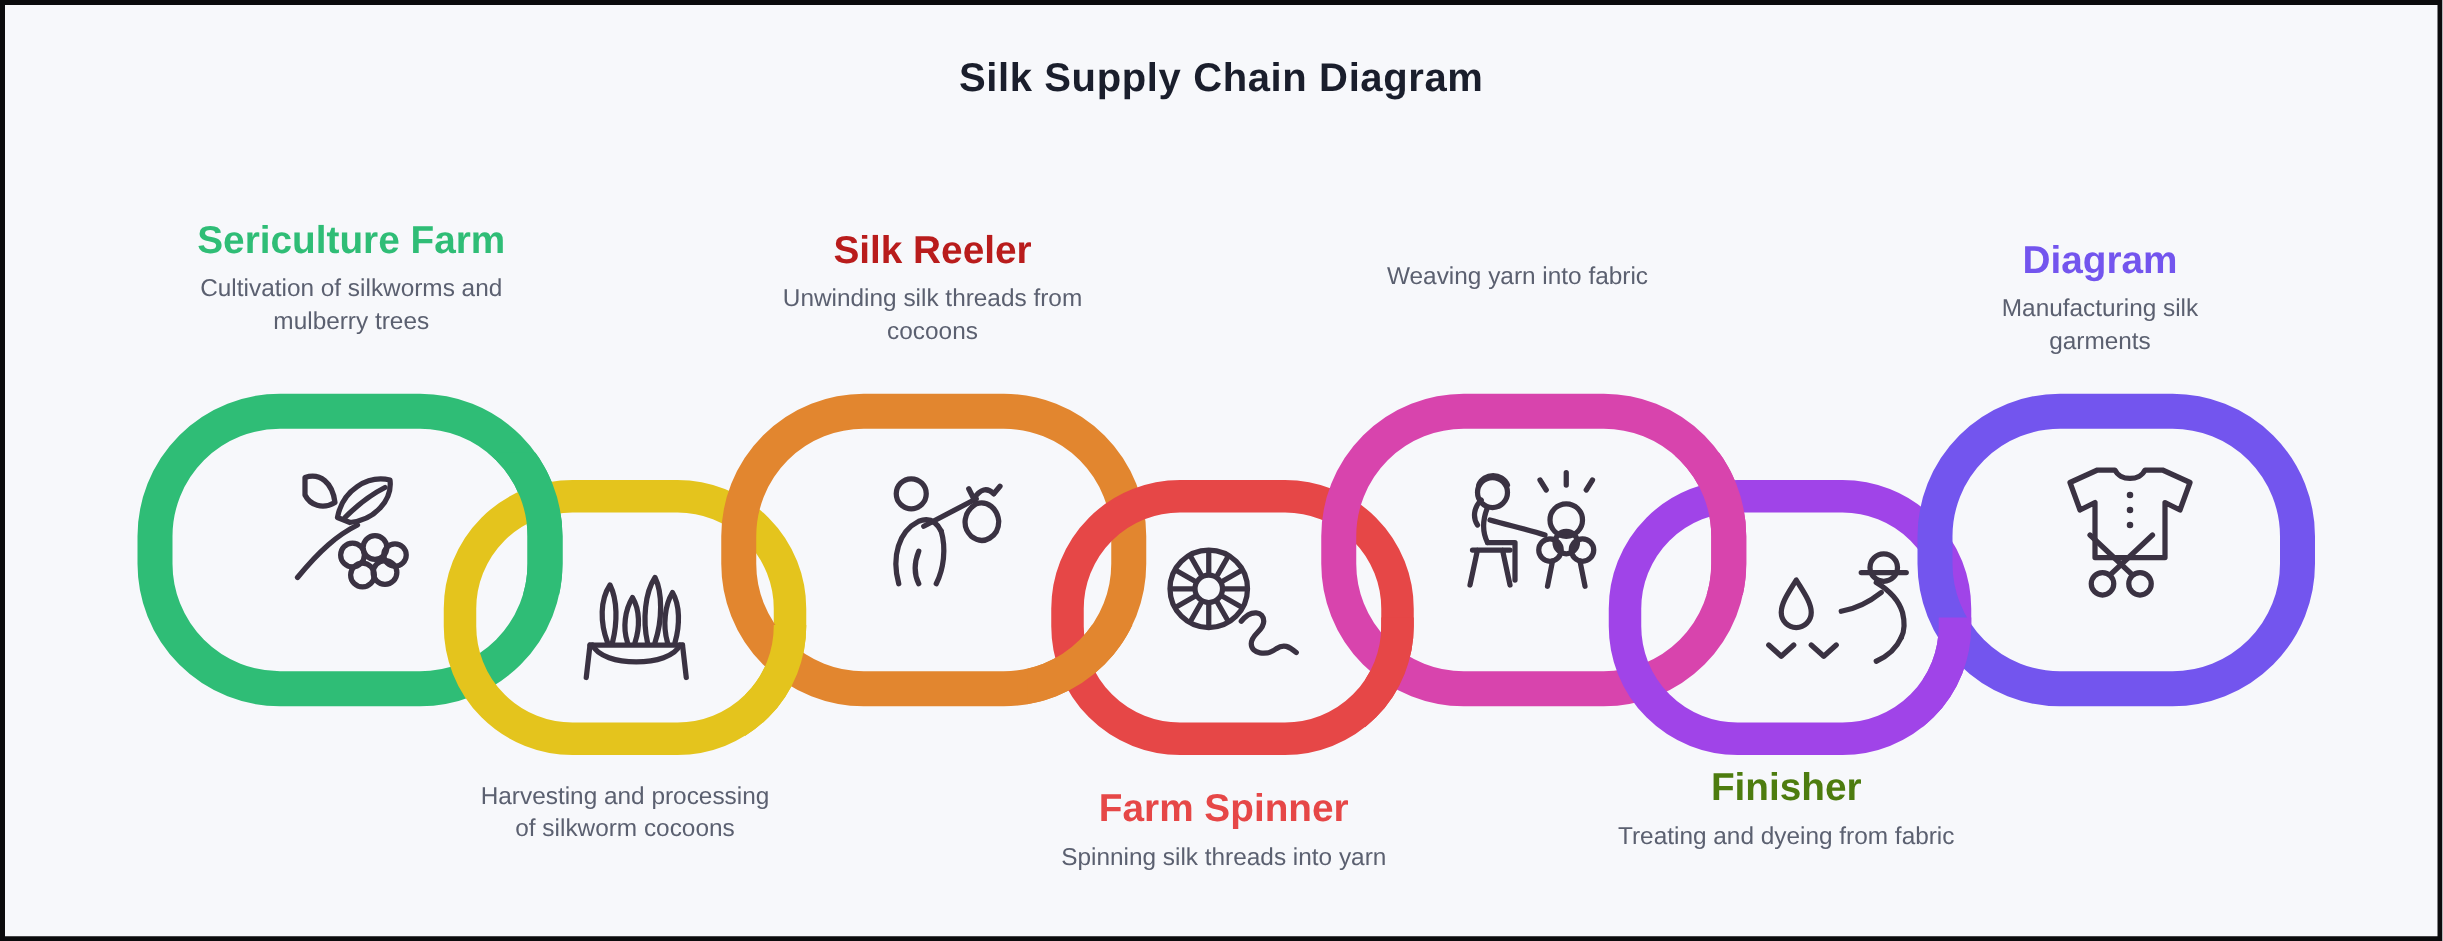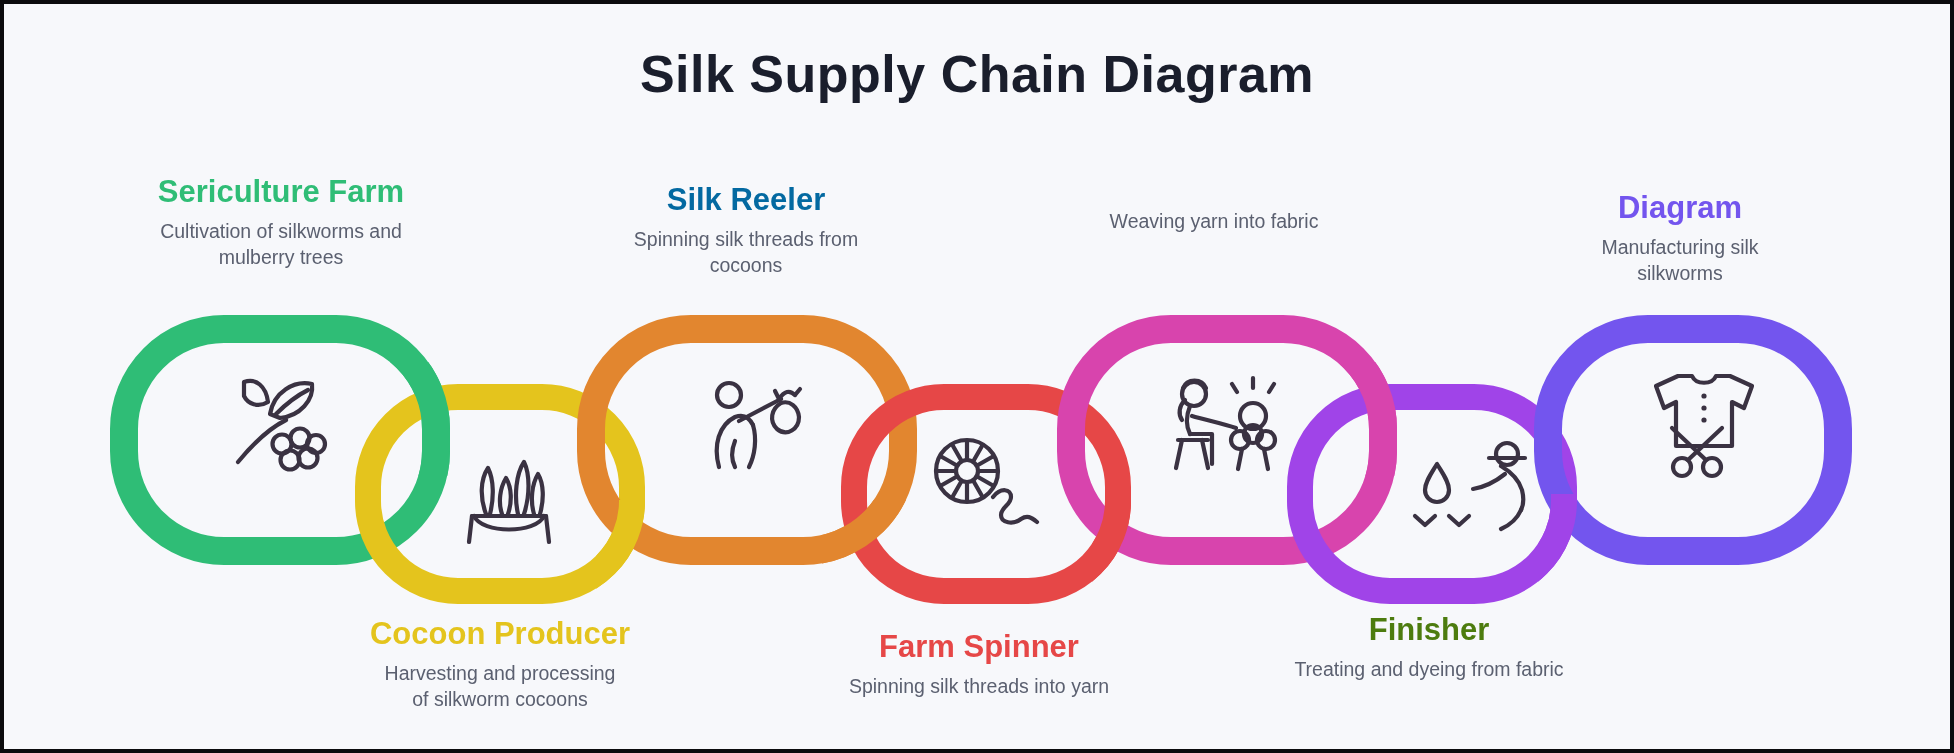--- a/index.html
+++ b/index.html
@@ -8,21 +8,21 @@
     width:1954px;height:753px;
     box-sizing:border-box;
     background:#f7f8fb;
     border:4px solid #0b0b0d;
     overflow:hidden;
     font-family:"Liberation Sans", sans-serif;
   }
   .page-title{
     position:absolute;left:0;top:40px;width:100%;
     text-align:center;
-    font-size:52px;font-weight:800;letter-spacing:.5px;
+    font-size:32px;font-weight:800;letter-spacing:.5px;
     color:#1a1e2c;
   }
   .chain-svg{position:absolute;left:0;top:0;}
   .ring{fill:none;}
   .stage-label{position:absolute;transform:translateX(-50%);text-align:center;}
   .stage-name{font-size:31px;font-weight:bold;line-height:36px;}
   .stage-desc{
     margin:8px auto 0 auto;
     font-size:19.5px;line-height:26px;color:#5b6070;
   }
@@ -86,33 +86,32 @@
     <g clip-path="url(#cp6)">
         <rect class="ring" x="1296" y="393" width="264" height="194" rx="90" stroke-width="26" style="stroke: rgb(160, 68, 232);"></rect>
       </g>
   </svg>
 
   <div class="stage-label" style="left:277px;top:170px;">
     <div class="stage-name" style="color: rgb(47, 189, 118);">Sericulture Farm</div>
     <div class="stage-desc" style="width:258px;">Cultivation of silkworms and mulberry trees</div>
   </div>
   <div class="stage-label" style="left:742px;top:178px;">
-    <div class="stage-name" style="color: #0369a1;">Silk Reeler</div>
-    <div class="stage-desc" style="width:252px;">Spinning silk threads from cocoons</div>
+    <div class="stage-name" style="color: #b91c1c;">Silk Reeler</div>
+    <div class="stage-desc" style="width:252px;">Unwinding silk threads from cocoons</div>
   </div>
   <div class="stage-label" style="left:1210px;top:196px;">
     <div class="stage-desc" style="width:280px;">Weaving yarn into fabric</div>
   </div>
   <div class="stage-label" style="left:1676px;top:186px;">
     <div class="stage-name" style="color: rgb(115, 85, 238);">Diagram</div>
-    <div class="stage-desc" style="width:180px;">Manufacturing silk silkworms</div>
+    <div class="stage-desc" style="width:180px;">Manufacturing silk garments</div>
   </div>
 
   <div class="stage-label" style="left:496px;top:612px;">
-    <div class="stage-name" style="color: rgb(228, 196, 29);">Cocoon Producer</div>
     <div class="stage-desc" style="width:242px;">Harvesting and processing of silkworm cocoons</div>
   </div>
   <div class="stage-label" style="left:975px;top:625px;">
     <div class="stage-name" style="color: rgb(230, 71, 71);">Farm Spinner</div>
     <div class="stage-desc" style="width:320px;text-align:center;">Spinning silk threads into yarn</div>
   </div>
   <div class="stage-label" style="left:1425px;top:608px;">
     <div class="stage-name" style="color: #4d7c0f;">Finisher</div>
     <div class="stage-desc" style="width:320px;">Treating and dyeing from fabric</div>
   </div>

